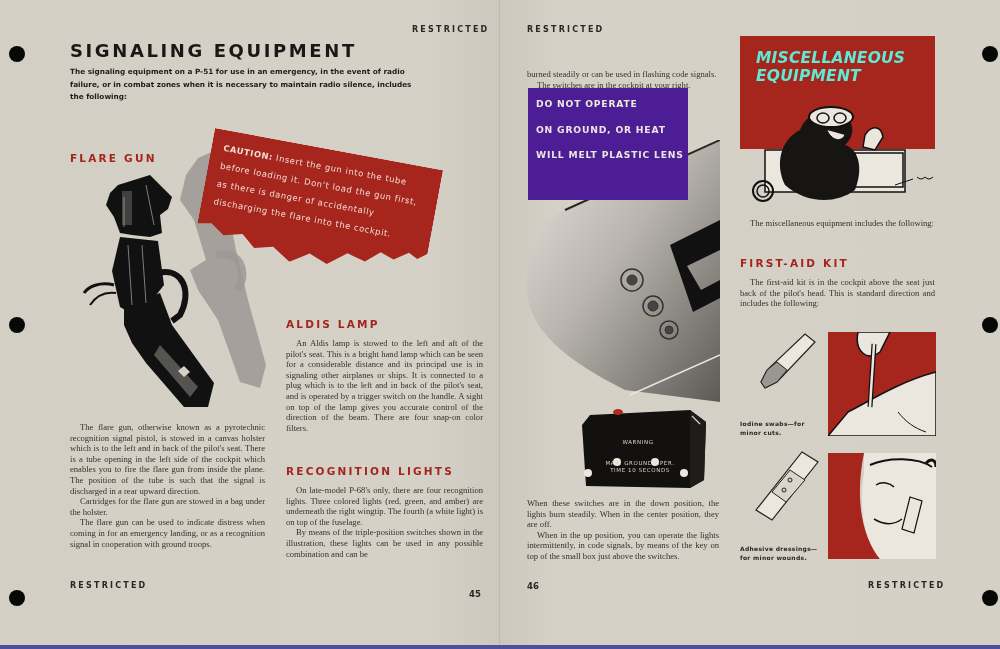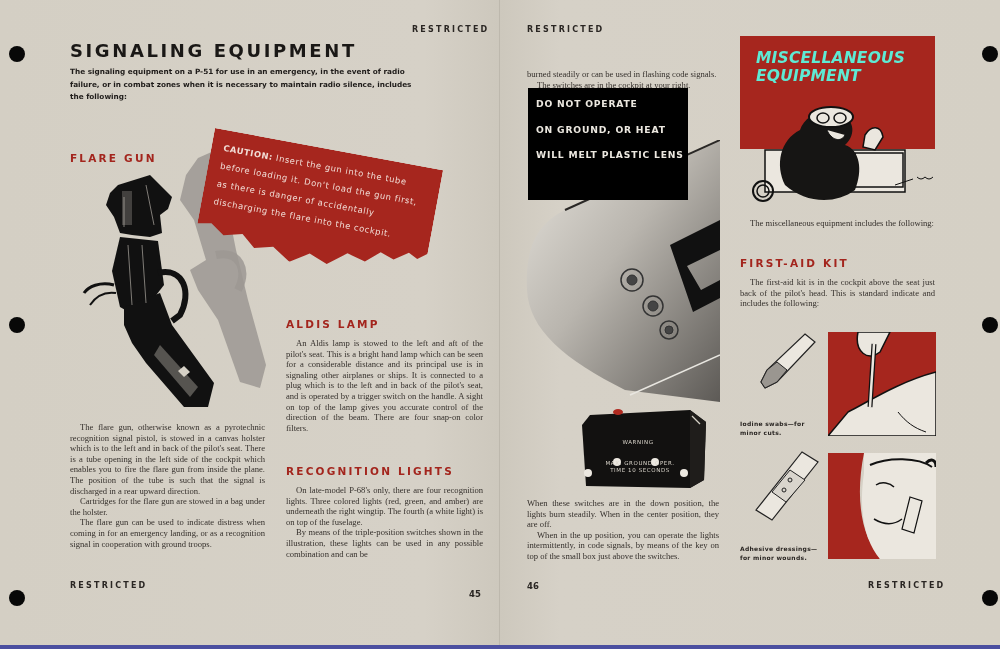--- a/index.html
+++ b/index.html
@@ -28,21 +28,21 @@
 
   .caution-wrap { position: absolute; left: 205px; top: 122px; width: 250px; height: 150px; }
   .caution { position: absolute; left: 10px; top: 6px; width: 232px; height: 118px; background: #a6261e; transform: rotate(10.5deg); transform-origin: 0 0;
     clip-path: polygon(0 0, 100% 0, 100% 72%, 96% 78%, 92% 74%, 86% 82%, 80% 78%, 74% 88%, 66% 84%, 58% 96%, 50% 90%, 42% 100%, 34% 90%, 26% 94%, 20% 84%, 12% 88%, 6% 80%, 0 82%); }
   .caution-text { position: absolute; left: 12px; top: 9px; width: 212px; font-family: "DejaVu Sans", sans-serif; font-size: 8.4px; line-height: 18px; color: #f1ddd6; letter-spacing: 0.6px; }
   .caution-text b { font-weight: bold; }
 
   .gun-shadow { position: absolute; left: 168px; top: 150px; width: 100px; height: 240px; }
   .gun { position: absolute; left: 80px; top: 175px; width: 140px; height: 235px; }
 
-  .warning-box { position: absolute; left: 528px; top: 88px; width: 160px; height: 112px; background: #000000; }
+  .warning-box { position: absolute; left: 528px; top: 88px; width: 160px; height: 112px; background: #4c1d95; }
   .warning-line { display: block; font-family: "DejaVu Sans", sans-serif; font-weight: bold; font-size: 9.2px; letter-spacing: 0.8px; color: #ece8e0; margin-left: 8px; height: 25.5px; line-height: 25.5px; }
   .warning-lines { padding-top: 3px; }
 
   .panel-illus { position: absolute; left: 525px; top: 140px; width: 195px; height: 270px; }
   .switch-box { position: absolute; left: 580px; top: 400px; width: 130px; height: 90px; }
   .switch-box-label { position: absolute; font-family: "DejaVu Sans", sans-serif; font-size: 5.5px; color: #d9d4ca; letter-spacing: 0.6px; text-align: center; }
 
   .misc-box { position: absolute; left: 740px; top: 36px; width: 195px; height: 113px; background: #a6261e; }
   .misc-title { position: absolute; left: 16px; top: 13px; font-family: "DejaVu Sans", sans-serif; font-weight: bold; font-size: 15.5px; line-height: 18px; color: #5eead4; letter-spacing: 0.2px; font-style: italic; }
   .cartoon { position: absolute; left: 745px; top: 95px; width: 190px; height: 110px; }
@@ -206,21 +206,21 @@
     <circle cx="18" cy="96" r="6" fill="none" stroke="#111" stroke-width="1.5"></circle>
     <path d="M150,90 l18,-6 M172,82 q4,4 8,0 q4,4 8,0" stroke="#111" fill="none"></path>
   </svg>
 
   <div class="body-text" style="left:740px; top:218px; width:195px;">
     <p>The miscellaneous equipment includes the following:</p>
   </div>
 
   <div class="red-head" style="left:740px; top:257px;text-align:right;">FIRST-AID KIT</div>
   <div class="body-text" style="left:740px; top:277px; width:195px;">
-    <p>The first-aid kit is in the cockpit above the seat just back of the pilot's head. This is standard indicate and includes the following:</p>
+    <p>The first-aid kit is in the cockpit above the seat just back of the pilot's head. This is standard direction and includes the following:</p>
   </div>
 
   <svg style="position:absolute; left:755px; top:332px; width:65px; height:58px;" viewBox="0 0 65 58">
     <path d="M50,2 L60,10 L22,50 L10,56 L6,50 L12,38 Z" fill="#ebe7df" stroke="#222" stroke-width="1.2"></path>
     <path d="M22,30 L32,38 L22,50 L10,56 L6,50 L12,38 Z" fill="#9a9690" stroke="#222" stroke-width="1"></path>
   </svg>
   <div class="red-panel" style="left:828px; top:332px; width:108px; height:104px;">
     <svg viewBox="0 0 108 104" width="108" height="104">
       <path d="M0,104 L20,80 C40,70 70,50 108,40 L108,104 Z" fill="#ebe7df" stroke="#111" stroke-width="1.5"></path>
       <path d="M30,0 C26,20 40,30 52,20 L62,0 Z" fill="#ebe7df" stroke="#111" stroke-width="1.5"></path>

